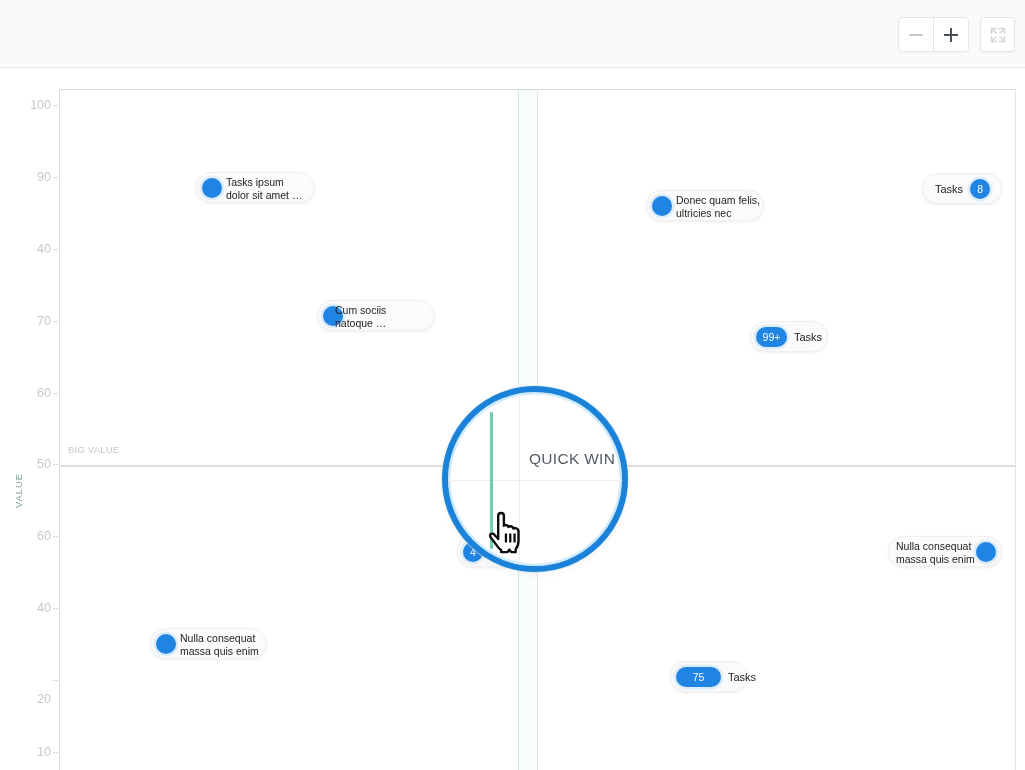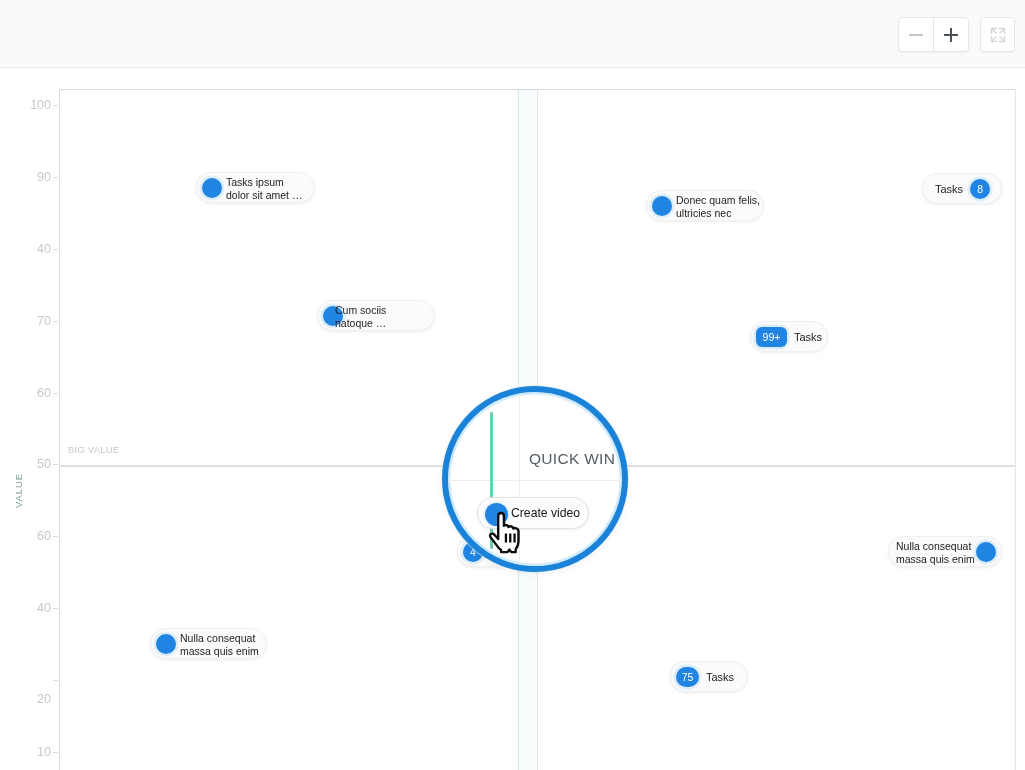--- a/index.html
+++ b/index.html
@@ -154,43 +154,39 @@
           <div class="txt" style="left: 7px;">
             <div>Nulla consequat</div>
             <div>massa quis enim</div>
           </div>
         </div>
         <div class="pill count" style="left: 922px; top: 107px; width: 80px; height: 31px; padding: 0px 5px 0px 12px;">
           <div class="tlabel" style="margin: 0px 7px 0px 0px;">Tasks</div>
           <div class="badge" style="width: 20px;">8</div>
         </div>
         <div class="pill count" style="left: 750px; top: 255px; width: 78px; height: 31px; padding: 0px 12px 0px 5px;">
-          <div class="badge" style="width: 31px; border-radius: 6px;">99+</div>
+          <div class="badge" style="width: 31px;">99+</div>
           <div class="tlabel" style="margin: 0px 0px 0px 7px;">Tasks</div>
         </div>
         <div class="pill count" style="left: 670px; top: 595px; width: 78px; height: 31px; padding: 0px 12px 0px 5px;">
-          <div class="badge" style="width: 23px;">75</div>
+          <div class="badge" style="width: 45px;">75</div>
           <div class="tlabel" style="margin: 0px 0px 0px 7px;">Tasks</div>
         </div>
         <div class="pill count" style="left: 457px; top: 470px; width: 78px; height: 31px; padding: 0px 12px 0px 5px;">
           <div class="badge" style="width: 20px;">4</div>
           <div class="tlabel" style="margin: 0px 0px 0px 7px;">Tasks</div>
         </div>
       </div>
     <div id="lens-layer">
         <div class="lens" style="left: 442px; top: 320px; width: 186px; height: 186px; text-align: right;">
           <div class="lensinner" style="left: -448px; top: -326px;">
             <div style="position: absolute; left: 519px; top: 0px; width: 1.2px; height: 704px; background: rgb(236, 238, 240);"></div>
             <div style="position: absolute; left: 0px; top: 414px; width: 1025px; height: 1.2px; background: rgb(235, 237, 239);"></div>
             <div style="position: absolute; left: 490px; top: 346px; width: 2.6px; height: 137px; background: rgb(108, 207, 178); border-radius: 1px;"></div>
             <div style="position: absolute; left: 529px; top: 384px; font-size: 15.5px; letter-spacing: 0.3px; color: rgb(84, 92, 99); white-space: nowrap;">QUICK WIN</div>
-            <div class="pill" style="left: 477px; top: 431px; width: 112px; height: 32px; padding: 0px; background: rgb(253, 253, 253); border-color: rgb(226, 226, 226);">
-              <div class="dot" style="position: absolute; left: 7px; top: 4.5px; width: 23px; height: 23px; box-shadow: rgba(214, 236, 252, 0.5) 0px 0px 0px 2px;"></div>
-              <div class="tlabel" style="position: absolute; left: 33px; top: 8px; font-size: 12.2px; color: rgb(22, 22, 22);">Create video</div>
-            </div>
           </div>
         </div>
         <div class="cursor" style="left: 487px; top: 445px; width: 36px; height: 44px;"><svg width="36" height="44" viewBox="0 0 36 44">
             <path d="M11.2 23.4 V5.0 C11.2 3.3 12.4 2.0 14.0 2.0 C15.6 2.0 16.9 3.3 16.9 5.0 V14.8 C17.4 14.2 18.2 13.9 19.0 14.0 C20.2 14.1 21.2 15.0 21.6 16.1 C22.1 15.5 22.9 15.2 23.8 15.3 C25.1 15.5 26.1 16.4 26.5 17.6 C27.0 17.2 27.8 17.0 28.5 17.1 C30.2 17.3 31.5 18.8 31.5 20.6 V29.4 C31.5 33.3 30.2 36.3 28.7 38.3 V41.1 H24.2 L22.3 38.6 L20.5 41.1 H14.1 V39.1 C14.1 39.1 12.3 37.9 11.0 36.1 C9.7 34.4 5.0 27.9 3.8 26.4 C2.7 25.1 2.9 23.8 3.9 23.1 C5.0 22.3 6.6 22.7 7.4 23.8 L11.2 28.0 Z" fill="#ffffff" stroke="#0d0d0d" stroke-width="2.4" stroke-linejoin="round" stroke-linecap="round"></path>
             <rect x="17.8" y="22.5" width="2.3" height="9.0" rx="0.2" fill="#0d0d0d"></rect>
             <rect x="22.1" y="22.5" width="2.3" height="9.0" rx="0.2" fill="#0d0d0d"></rect>
             <rect x="26.4" y="22.5" width="2.3" height="9.0" rx="0.2" fill="#0d0d0d"></rect>
           </svg></div>
       </div>
   </div>

